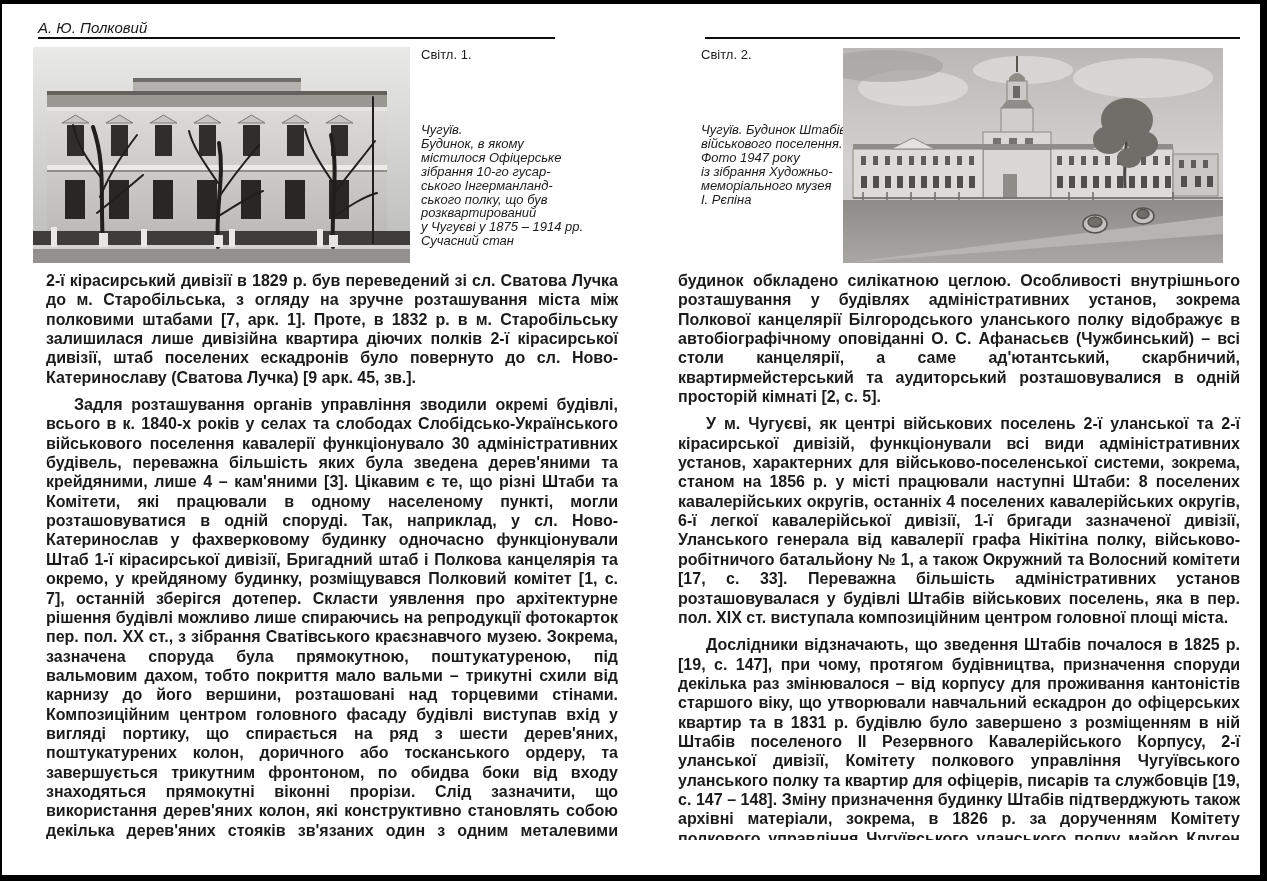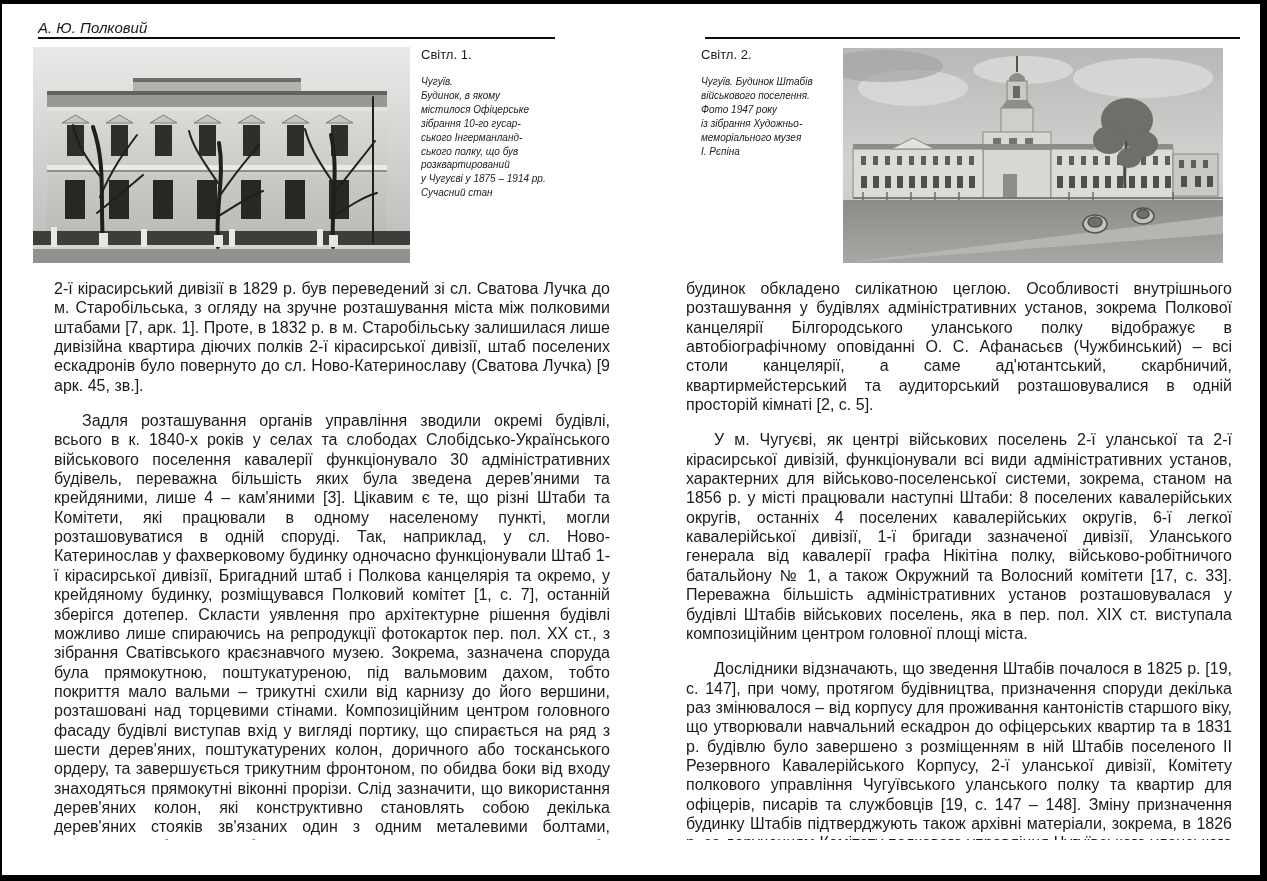--- a/index.html
+++ b/index.html
@@ -20,33 +20,33 @@
   .rule{position:absolute;top:37px;height:2px;background:#0d0d0d;}
   .rule-left{left:38px;width:517px;}
   .rule-right{left:705px;width:535px;}
 
   .photo{position:absolute;overflow:hidden;background:#c9c8c6;}
   .photo-1{left:33px;top:47px;width:377px;height:216px;}
   .photo-2{left:843px;top:48px;width:380px;height:215px;}
   .photo svg{display:block;width:100%;height:100%;}
 
   .fig-label{position:absolute;font-size:13px;}
-  .fig-caption{position:absolute;font-style:italic;font-size:10px;line-height:13.9px;white-space:pre-line;}
+  .fig-caption{position:absolute;font-style:italic;font-size:13px;line-height:13.9px;white-space:pre-line;margin-top:48px;}
   .fl-1{left:421px;top:47px;}
   .fc-1{left:421px;top:75px;width:205px;}
   .fl-2{left:701px;top:47px;}
   .fc-2{left:701px;top:75px;width:180px;}
 
   .body-col{
     position:absolute;top:263px;height:577px;overflow:hidden;
     font-size:16px;line-height:19.35px;text-align:justify;
   }
   .bc-left{left:38px;width:588px;}
   .bc-right{left:670px;width:578px;}
-  .body-col p{margin:16px;padding:0;}
+  .body-col p{margin:8px;padding:0;font-weight:bold;}
   .body-col p.indent{text-indent:28px;}
 
   .page-num{position:absolute;top:845px;font-size:15px;margin-top:44px;}
   .pn-left{left:38px;}
   .pn-right{left:1140px;width:100px;text-align:right;}
 </style>
 </head>
 <body>
 
 <div class="scan">

